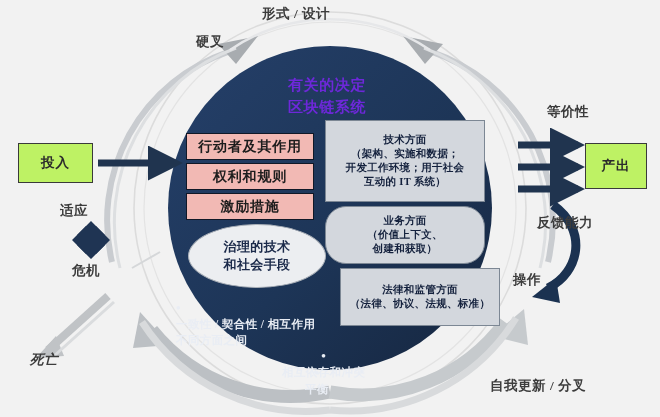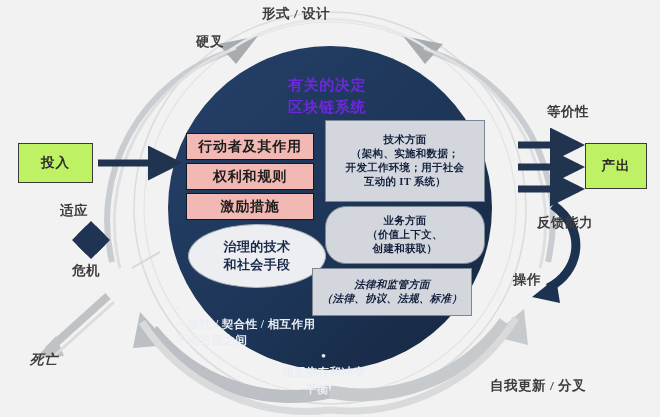--- a/index.html
+++ b/index.html
@@ -202,21 +202,21 @@
   <div class="ellipse" style="left:188px; top:224px; width:136px; height:62px;">治理的技术
 和社会手段</div>
 
   <div class="graybox" style="left:325px; top:120px; width:160px; height:82px;">技术方面
 （架构、实施和数据；
 开发工作环境；用于社会
 互动的 IT 系统）</div>
   <div class="graybox" style="left:325px; top:206px; width:160px; height:58px;border-radius:21px;">业务方面
 （价值上下文、
 创建和获取）</div>
-  <div class="graybox" style="left:312px; top:268px; width:160px; height:48px;font-style:italic;">法律和监管方面
+  <div class="graybox" style="left:340px; top:268px; width:160px; height:58px;">法律和监管方面
 （法律、协议、法规、标准）</div>
 
   <div class="bullet" style="left:176px; top:284px;">
     <span class="dot">•</span>
     <span>一致性 / 契合性 / 相互作用
 不同方面之间</span>
   </div>
   <div class="bullet c-center" style="left:282px; top:332px;">
     <span class="dot">•</span>
     <span>相互依存和冲突</span>

